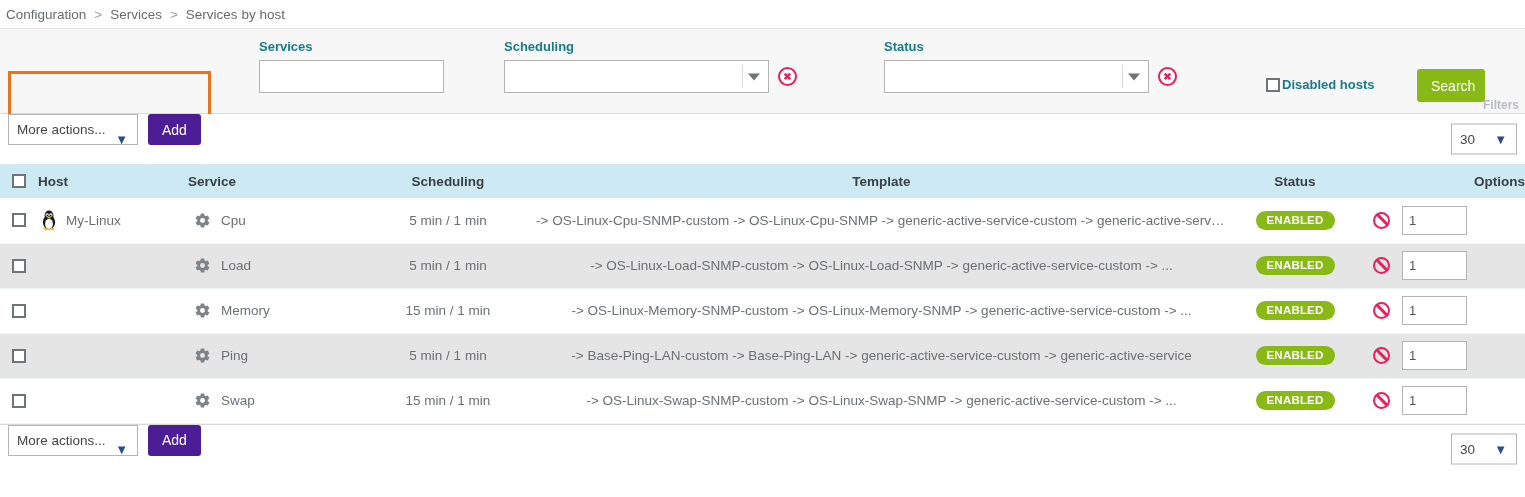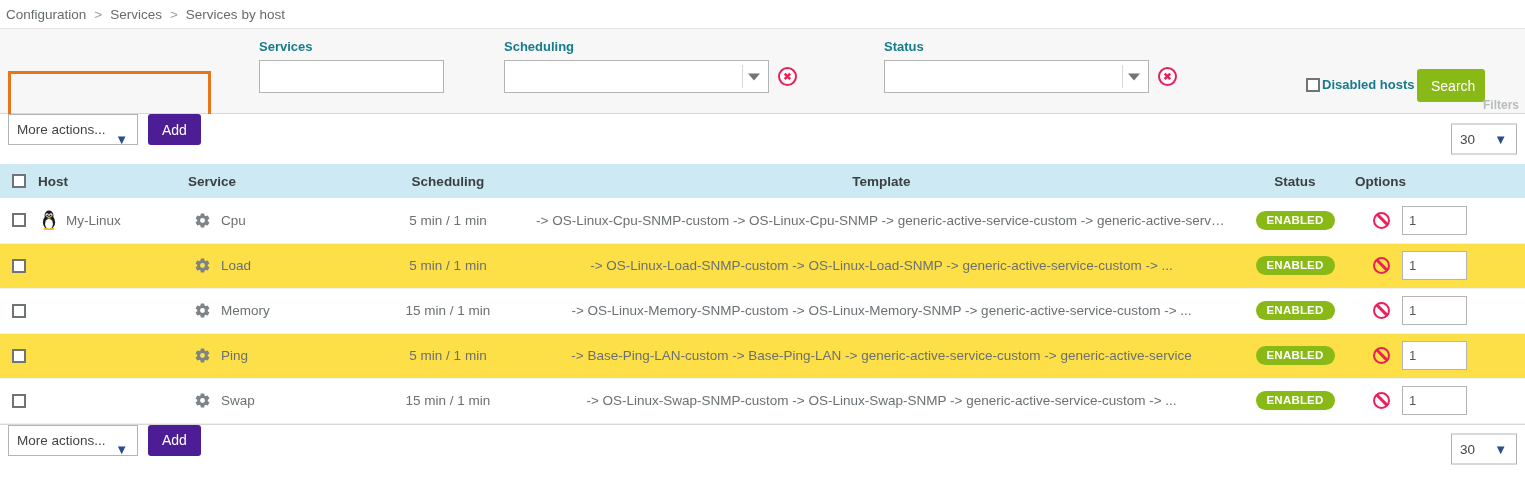--- a/index.html
+++ b/index.html
@@ -195,35 +195,35 @@
     height: 34px;
     padding: 0;
   }
   table.grid td {
     height: 45px;
     font-size: 13.5px;
     color: #6b7073;
     padding: 0;
     border-bottom: 1px solid #eef3f5;
   }
-  tr.alt td { background: #fde047; }
+  tr.alt td { background: #e5e5e5; }
   tr.norm td { background: #ffffff; }
 
   .c-check { width: 38px; text-align: center; }
   .c-host  { width: 150px; }
   .c-svc   { width: 180px; }
   .c-sched { width: 160px; text-align: center; }
   .c-tmpl  { text-align: center; }
   .c-stat  { width: 120px; text-align: center; }
   .c-opt   { width: 170px; }
 
   th.c-host, th.c-svc { text-align: left; }
   th.c-host { padding-left: 2px; }
   th.c-svc  { padding-left: 6px; }
-  th.c-opt  { text-align: left; padding-left: 42px; }
+  th.c-opt  { text-align: right; padding-left: 42px; }
 
   .host-cell { display: flex; align-items: center; gap: 8px; padding-left: 2px; }
   .svc-cell  { display: flex; align-items: center; gap: 10px; padding-left: 6px; }
   .opt-cell  { display: flex; align-items: center; gap: 12px; padding-left: 18px; }
 
   .badge {
     display: inline-block;
     background: #88b917;
     color: #ffffff;
     font-size: 11.5px;
@@ -299,21 +299,21 @@
     <div style="display:flex;align-items:center;gap:9px;">
       <div class="fselect" style="width:265px;">
         <span style="padding-left:8px;font-size:13.5px;"></span>
         <span class="sel-div"></span>
         <span class="sel-arrow"></span>
       </div>
       <span class="clear-btn">✖</span>
     </div>
   </div>
 
-  <div style="position:absolute; left:1266px; top:47px;margin-left:40px;">
+  <div style="position:absolute; left:1266px; top:47px;">
     <span class="chk"></span><span class="chk-label">Disabled hosts</span>
   </div>
 
   <button class="btn-green" style="position:absolute; left:1417px; top:40px; width:68px;">Search</button>
 
   <span class="filters-tag">Filters</span>
 </div>
 
 <div class="toolbar top">
   <span class="sel-wrap">

